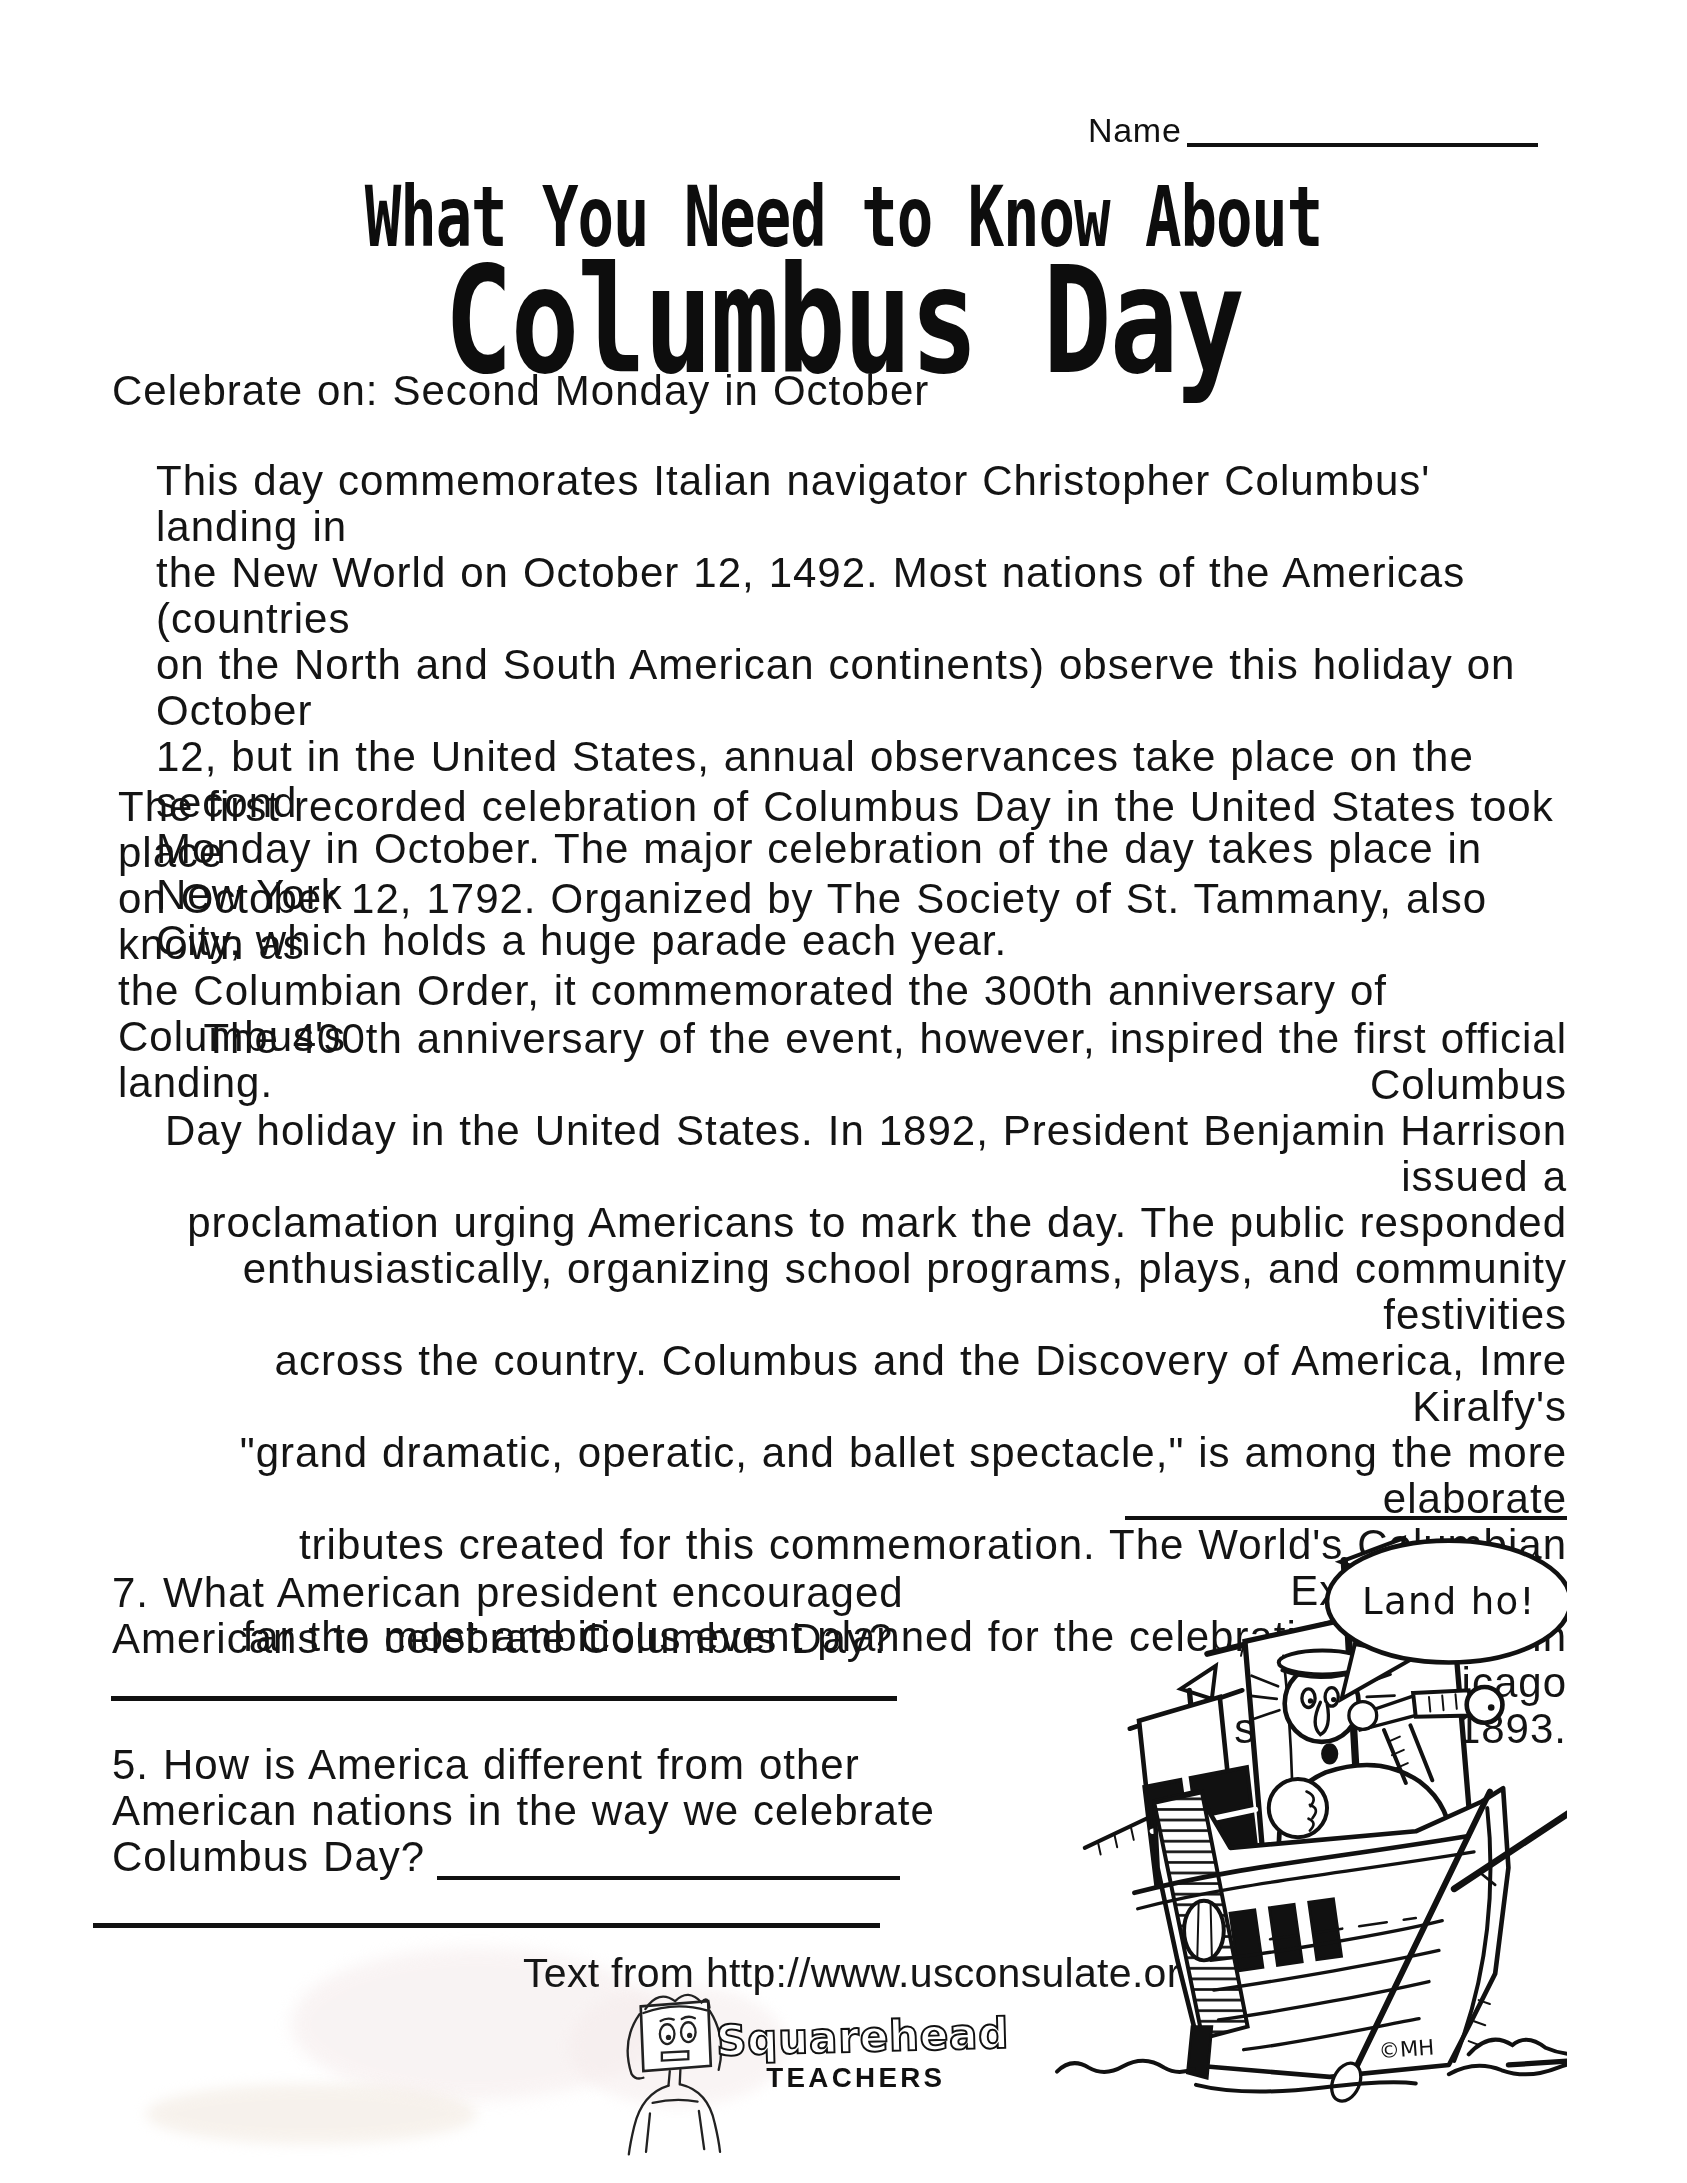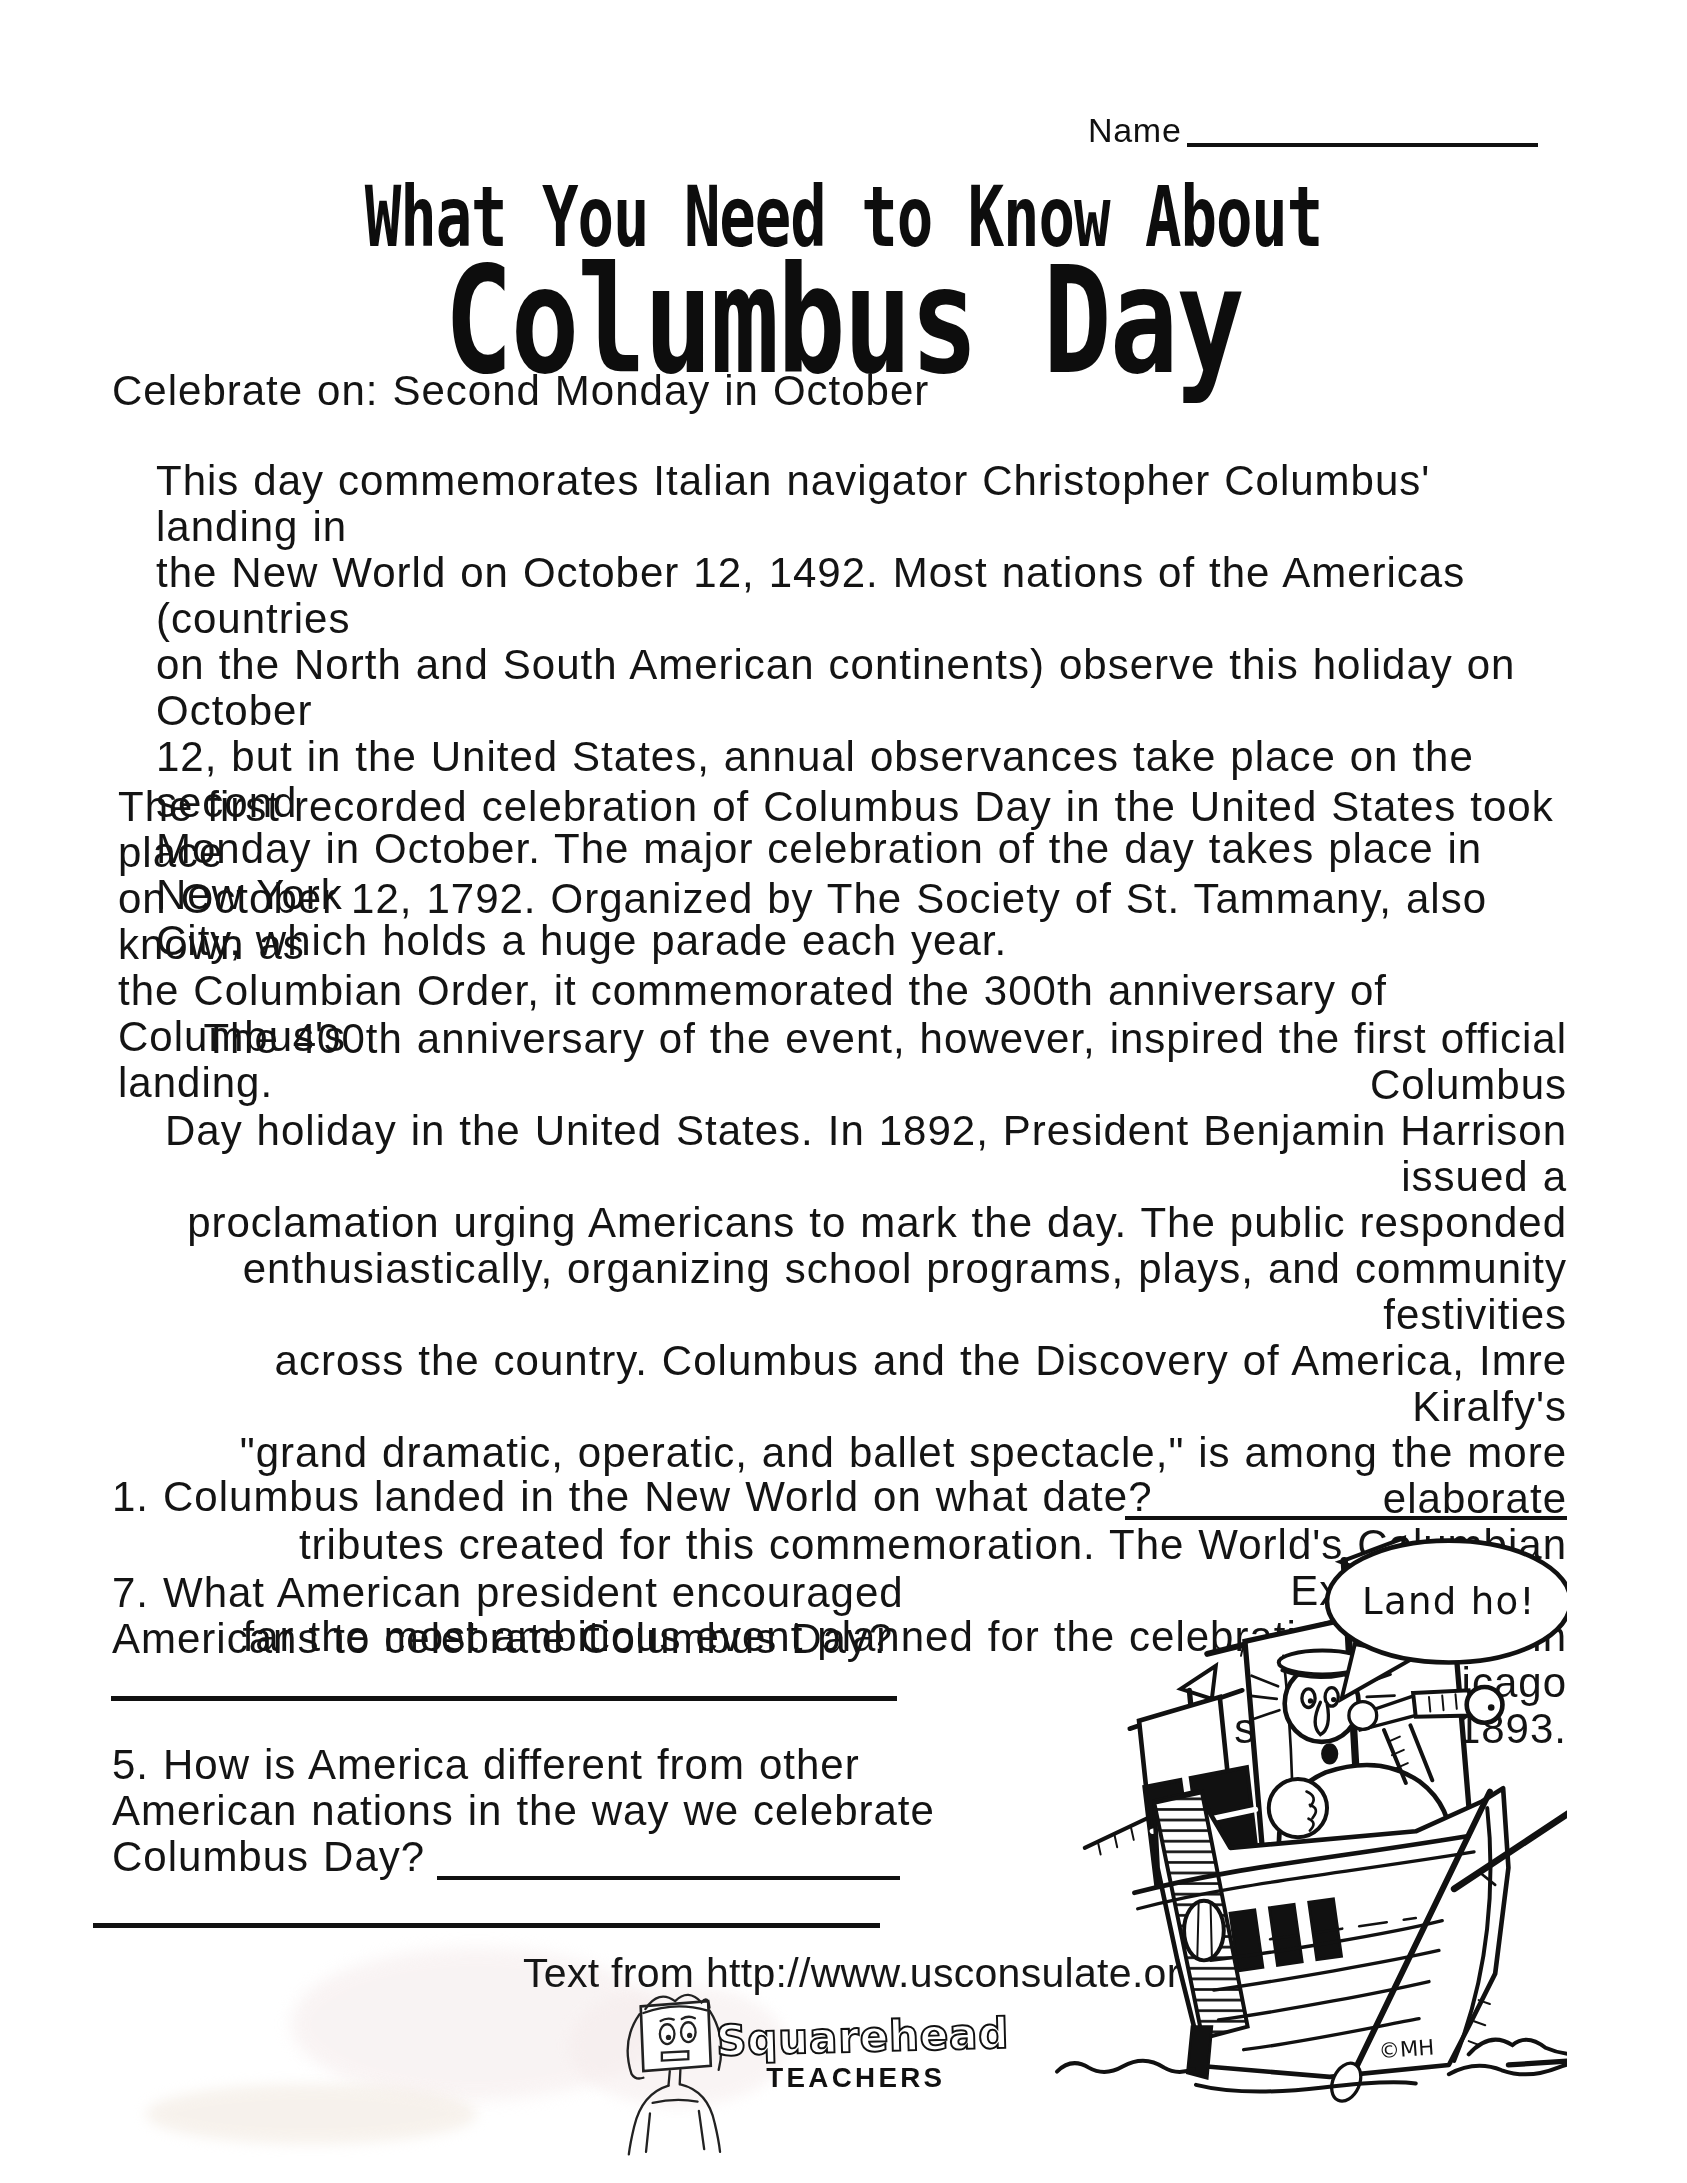--- a/index.html
+++ b/index.html
@@ -79,21 +79,20 @@
   <div class="abs body-text p3">The 400th anniversary of the event, however, inspired the first official Columbus
 Day holiday in the United States. In 1892, President Benjamin Harrison issued a
 proclamation urging Americans to mark the day. The public responded
 enthusiastically, organizing school programs, plays, and community festivities
 across the country. Columbus and the Discovery of America, Imre Kiralfy's
 "grand dramatic, operatic, and ballet spectacle," is among the more elaborate
 tributes created for this commemoration. The World's Columbian Exposition, by
 far the most ambitious event planned for the celebration, opened in Chicago
 the summer of 1893.</div>
 
-  <div class="abs body-text q1">1. Columbus landed in the New World on what date?</div>
   <div class="abs rule rule-q1"></div>
 
   <div class="abs body-text q2">7. What American president encouraged
 Americans to celebrate Columbus Day?</div>
   <div class="abs rule rule-q2"></div>
 
   <div class="abs body-text q3">5. How is America different from other
 American nations in the way we celebrate
 Columbus Day?</div>
   <div class="abs rule rule-q3"></div>

